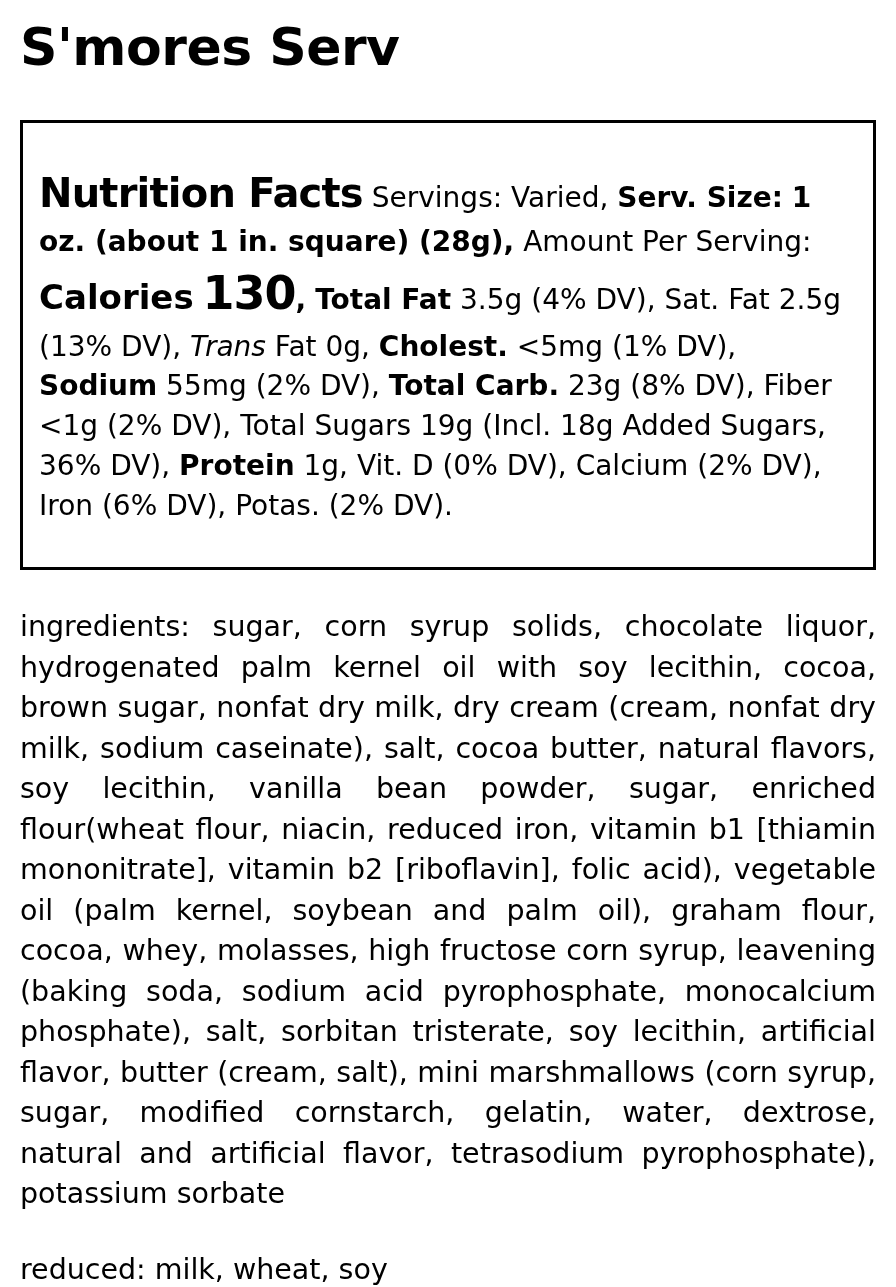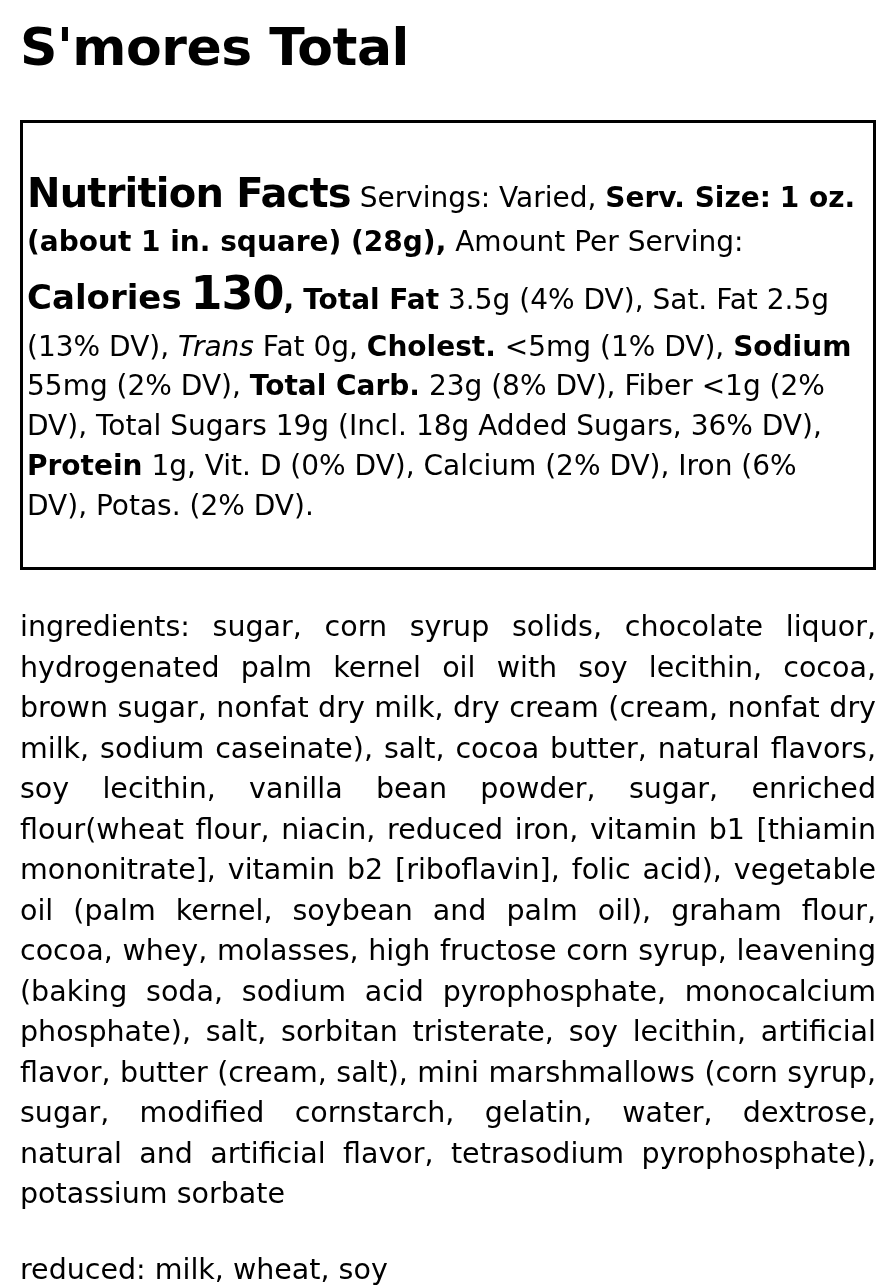--- a/index.html
+++ b/index.html
@@ -25,21 +25,21 @@
     font-size: 52px;
     font-weight: bold;
     letter-spacing: -0.5px;
     margin: 18px 0 0 0;
     line-height: 1.15;
   }
   .nutrition-box {
     margin-top: 42px;
     border: 3px solid #000;
     box-sizing: border-box;
-    padding: 14px 16px 14px 4px;
+    padding: 14px 16px 14px 16px;
   }
   .nutrition-paragraph {
     font-size: 28px;
     line-height: 1.42;
     text-align: left;
   }
   .nf-heading {
     font-size: 40px;
     font-weight: bold;
     letter-spacing: -0.8px;
@@ -66,21 +66,21 @@
     margin-top: 36px;
     font-size: 28.5px;
     line-height: 1.42;
   }
 </style>
 </head>
 <body>
 
 <div class="page">
 
-  <h1 class="product-title">S'mores Total</h1>
+  <h1 class="product-title">S'mores Serv</h1>
 
   <div class="nutrition-box">
     <p class="nutrition-paragraph"><span class="nf-heading">Nutrition Facts</span> <span>Servings:</span> <span>Varied,</span> <span class="b">Serv. Size:</span> <span class="b">1 oz. (about 1 in. square) (28g),</span> <span>Amount Per Serving:</span> <span class="calories-word">Calories</span> <span class="calories-num">130</span><span class="b">,</span> <span class="b">Total Fat</span> <span>3.5g (4% DV),</span> <span>Sat. Fat</span> <span>2.5g (13% DV),</span> <span class="i">Trans</span> <span>Fat 0g,</span> <span class="b">Cholest.</span> <span>&lt;5mg (1% DV),</span> <span class="b">Sodium</span> <span>55mg (2% DV),</span> <span class="b">Total Carb.</span> <span>23g (8% DV),</span> <span>Fiber</span> <span>&lt;1g (2% DV),</span> <span>Total Sugars 19g (Incl. 18g Added Sugars, 36% DV),</span> <span class="b">Protein</span> <span>1g,</span> <span>Vit. D (0% DV),</span> <span>Calcium (2% DV),</span> <span>Iron (6% DV),</span> <span>Potas. (2% DV).</span></p>
   </div>
 
   <p class="ingredients">ingredients: sugar, corn syrup solids, chocolate liquor, hydrogenated palm kernel oil with soy lecithin, cocoa, brown sugar, nonfat dry milk, dry cream (cream, nonfat dry milk, sodium caseinate), salt, cocoa butter, natural flavors, soy lecithin, vanilla bean powder, sugar, enriched flour(wheat flour, niacin, reduced iron, vitamin b1 [thiamin mononitrate], vitamin b2 [riboflavin], folic acid), vegetable oil (palm kernel, soybean and palm oil), graham flour, cocoa, whey, molasses, high fructose corn syrup, leavening (baking soda, sodium acid pyrophosphate, monocalcium phosphate), salt, sorbitan tristerate, soy lecithin, artificial flavor, butter (cream, salt), mini marshmallows (corn syrup, sugar, modified cornstarch, gelatin, water, dextrose, natural and artificial flavor, tetrasodium pyrophosphate), potassium sorbate</p>
 
   <p class="contains">reduced: milk, wheat, soy</p>
 
 </div>

